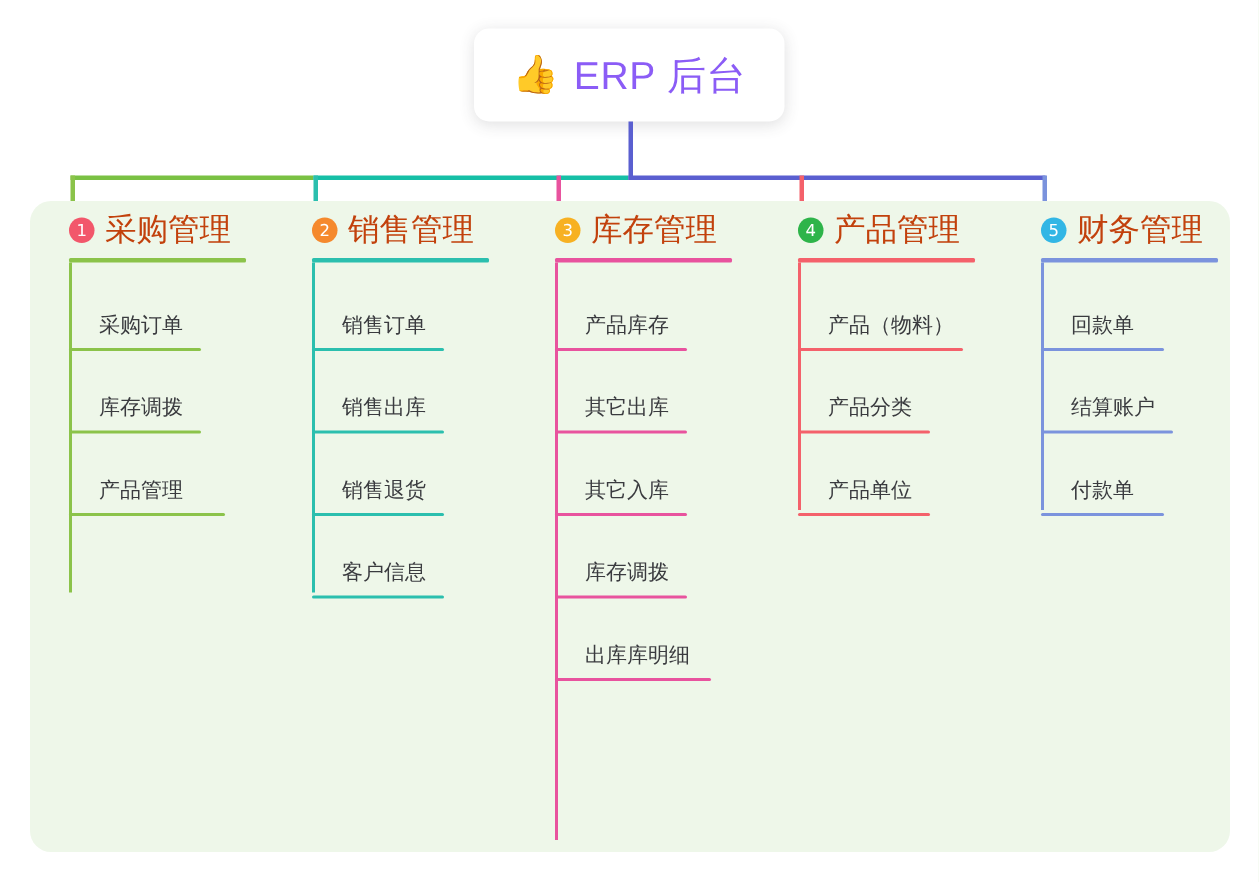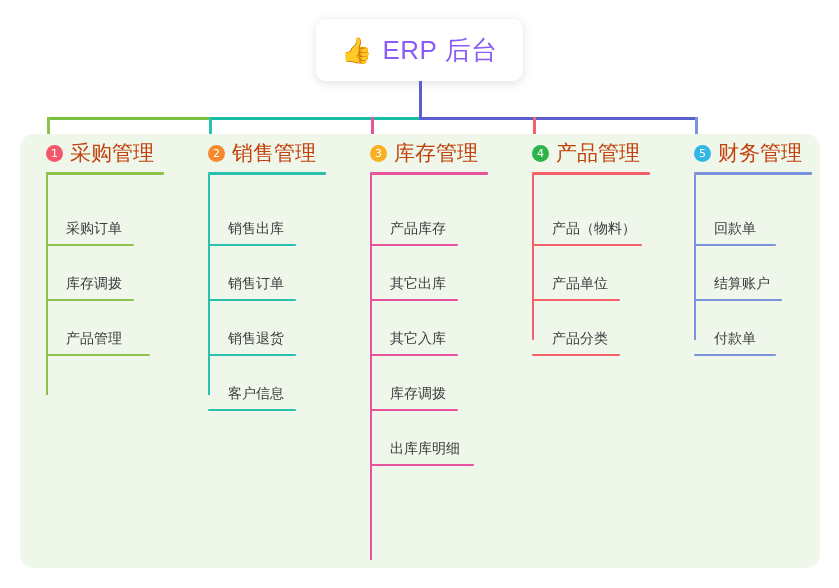--- a/index.html
+++ b/index.html
@@ -97,21 +97,21 @@
   }
   .col-header-rule {
     height: 3px;
     border-radius: 1px;
     margin-top: 6px;
   }
 
   
   .col-body {
     position: relative;
-    padding-top: 16px;
+    padding-top: 4px;
   }
   .spine {
     position: absolute;
     left: 18px;
     top: 0;
     width: 2px;
   }
   .item {
     position: relative;
     height: 55px;
@@ -182,25 +182,25 @@
       </div>
       <div class="column" style="left: 190px;">
         <div class="col-header">
           <span class="badge" style="background: rgb(245, 137, 45);">2</span>
           <span class="col-title">销售管理</span>
         </div>
         <div class="col-header-rule" style="width: 118px; margin-left: 18px; background: rgb(43, 191, 174);"></div>
         <div class="col-body">
           <div class="spine" style="background: rgb(43, 191, 174); height: 220px;"></div>
           <div class="item">
+            <span class="item-label">销售订单</span>
+            <div class="item-rule" style="width: 88px; background: rgb(43, 191, 174);"></div>
+          </div>
+          <div class="item">
             <span class="item-label">销售出库</span>
-            <div class="item-rule" style="width: 88px; background: rgb(43, 191, 174);"></div>
-          </div>
-          <div class="item">
-            <span class="item-label">销售订单</span>
             <div class="item-rule" style="width: 88px; background: rgb(43, 191, 174);"></div>
           </div>
           <div class="item">
             <span class="item-label">销售退货</span>
             <div class="item-rule" style="width: 88px; background: rgb(43, 191, 174);"></div>
           </div>
           <div class="item">
             <span class="item-label">客户信息</span>
             <div class="item-rule" style="width: 88px; background: rgb(43, 191, 174);"></div>
           </div>
@@ -242,27 +242,27 @@
           <span class="col-title">产品管理</span>
         </div>
         <div class="col-header-rule" style="width: 118px; margin-left: 18px; background: rgb(244, 97, 107);"></div>
         <div class="col-body">
           <div class="spine" style="background: rgb(244, 97, 107); height: 165px;"></div>
           <div class="item">
             <span class="item-label">产品（物料）</span>
             <div class="item-rule" style="width: 110px; background: rgb(244, 97, 107);"></div>
           </div>
           <div class="item">
+            <span class="item-label">产品分类</span>
+            <div class="item-rule" style="width: 88px; background: rgb(244, 97, 107);"></div>
+          </div>
+          <div class="item">
             <span class="item-label">产品单位</span>
             <div class="item-rule" style="width: 88px; background: rgb(244, 97, 107);"></div>
           </div>
-          <div class="item">
-            <span class="item-label">产品分类</span>
-            <div class="item-rule" style="width: 88px; background: rgb(244, 97, 107);"></div>
-          </div>
         </div>
       </div>
       <div class="column" style="left: 676px;">
         <div class="col-header">
           <span class="badge" style="background: rgb(50, 182, 229);">5</span>
           <span class="col-title">财务管理</span>
         </div>
         <div class="col-header-rule" style="width: 118px; margin-left: 18px; background: rgb(123, 147, 221);"></div>
         <div class="col-body">
           <div class="spine" style="background: rgb(123, 147, 221); height: 165px;"></div>

